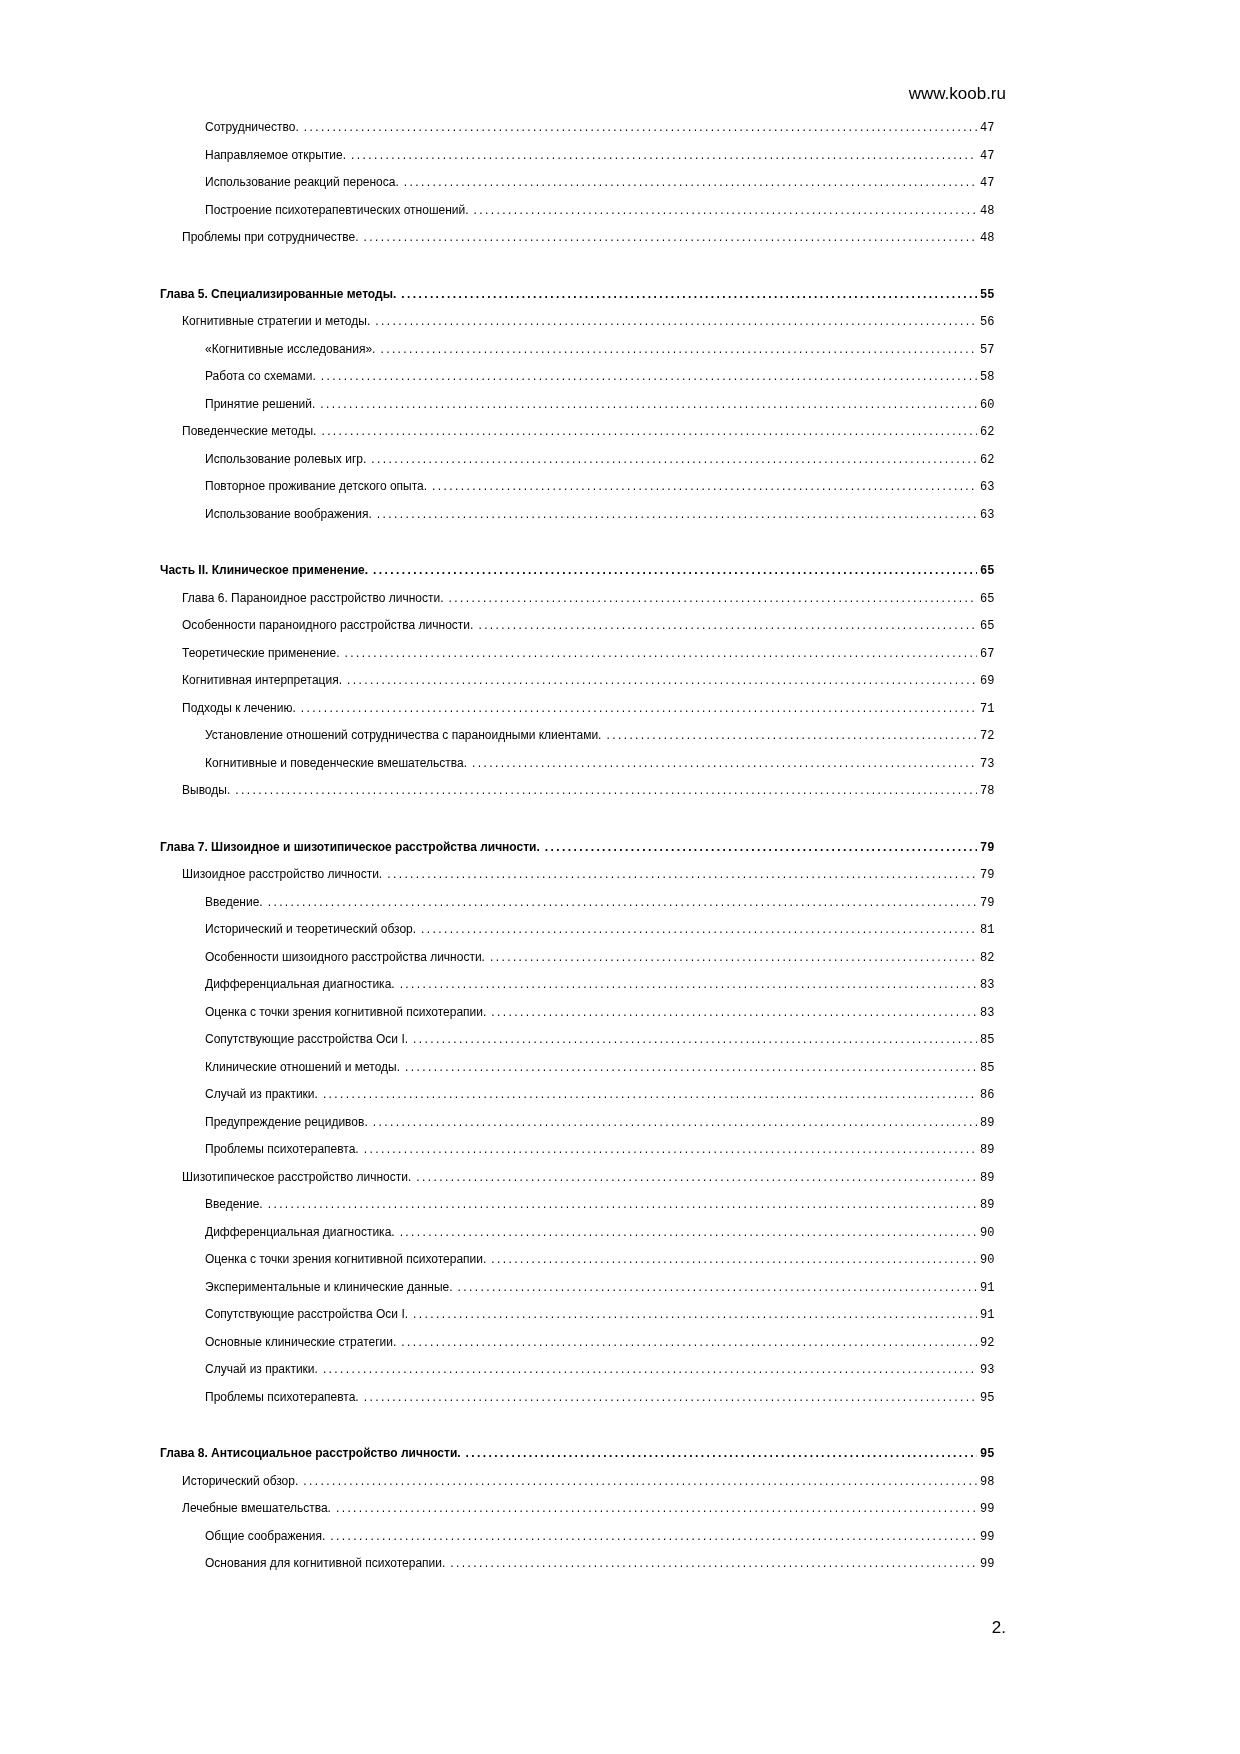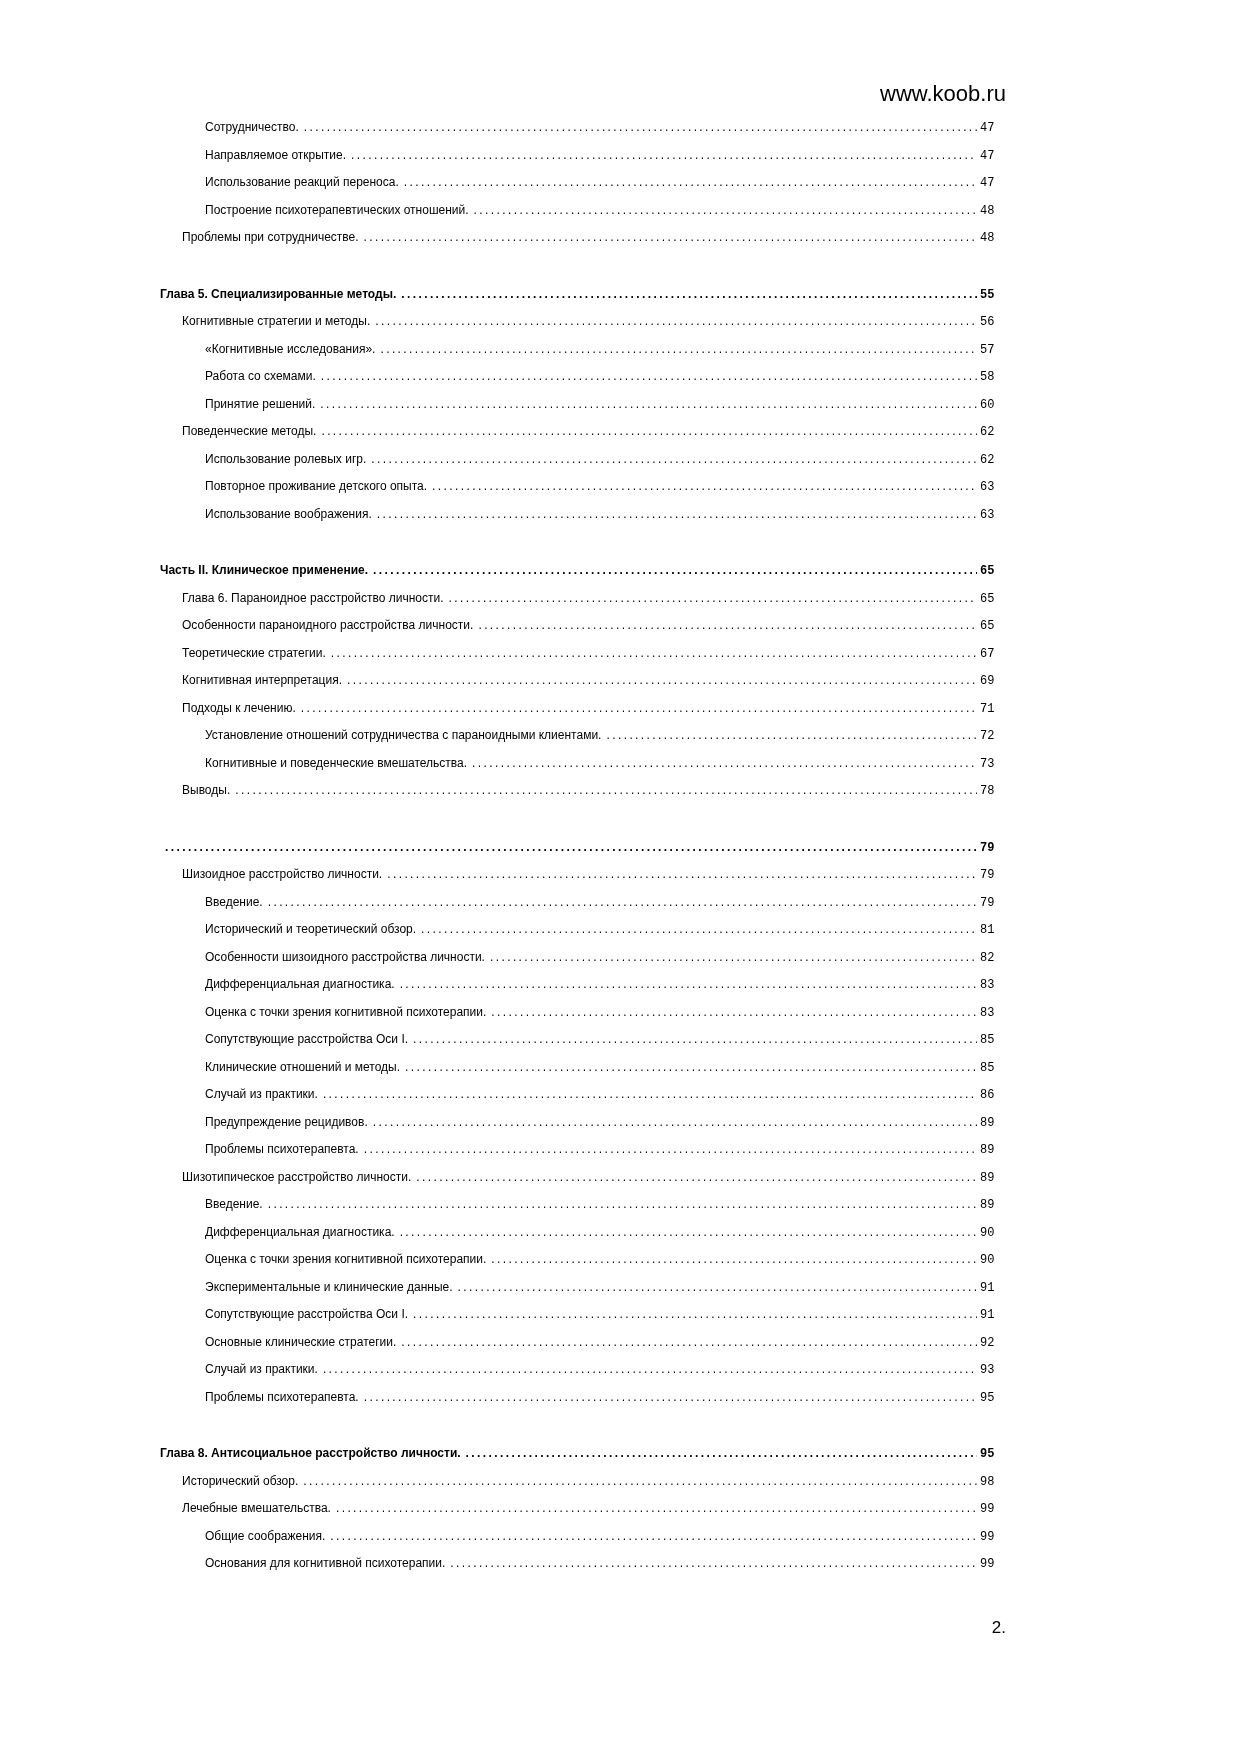--- a/index.html
+++ b/index.html
@@ -17,21 +17,21 @@
     overflow: hidden;
   }
   .content {
     position: absolute;
     left: 160px;
     top: 84px;
     width: 846px;
   }
   .site-url {
     text-align: right;
-    font-size: 22px;
+    font-size: 17px;
     line-height: 20px;
     margin-bottom: 10px;
   }
   .toc-list {
     width: 100%;
   }
   .toc-row {
     display: flex;
     align-items: baseline;
     font-size: 12px;
@@ -174,21 +174,21 @@
     <span class="toc-page">65</span>
   </div>
 
   <div class="toc-row i1">
     <span class="toc-title">Особенности параноидного расстройства личности.</span>
     <span class="toc-dots">............................................................................................................................................................................................................................................................................................................</span>
     <span class="toc-page">65</span>
   </div>
 
   <div class="toc-row i1">
-    <span class="toc-title">Теоретические стратегии.</span>
+    <span class="toc-title">Теоретические применение.</span>
     <span class="toc-dots">............................................................................................................................................................................................................................................................................................................</span>
     <span class="toc-page">67</span>
   </div>
 
   <div class="toc-row i1">
     <span class="toc-title">Когнитивная интерпретация.</span>
     <span class="toc-dots">............................................................................................................................................................................................................................................................................................................</span>
     <span class="toc-page">69</span>
   </div>
 
@@ -210,20 +210,21 @@
     <span class="toc-page">73</span>
   </div>
 
   <div class="toc-row i1">
     <span class="toc-title">Выводы.</span>
     <span class="toc-dots">............................................................................................................................................................................................................................................................................................................</span>
     <span class="toc-page">78</span>
   </div>
 
   <div class="toc-row i0 bold">
+    <span class="toc-title">Глава 7. Шизоидное и шизотипическое расстройства личности.</span>
     <span class="toc-dots">............................................................................................................................................................................................................................................................................................................</span>
     <span class="toc-page">79</span>
   </div>
 
   <div class="toc-row i1">
     <span class="toc-title">Шизоидное расстройство личности.</span>
     <span class="toc-dots">............................................................................................................................................................................................................................................................................................................</span>
     <span class="toc-page">79</span>
   </div>
 

